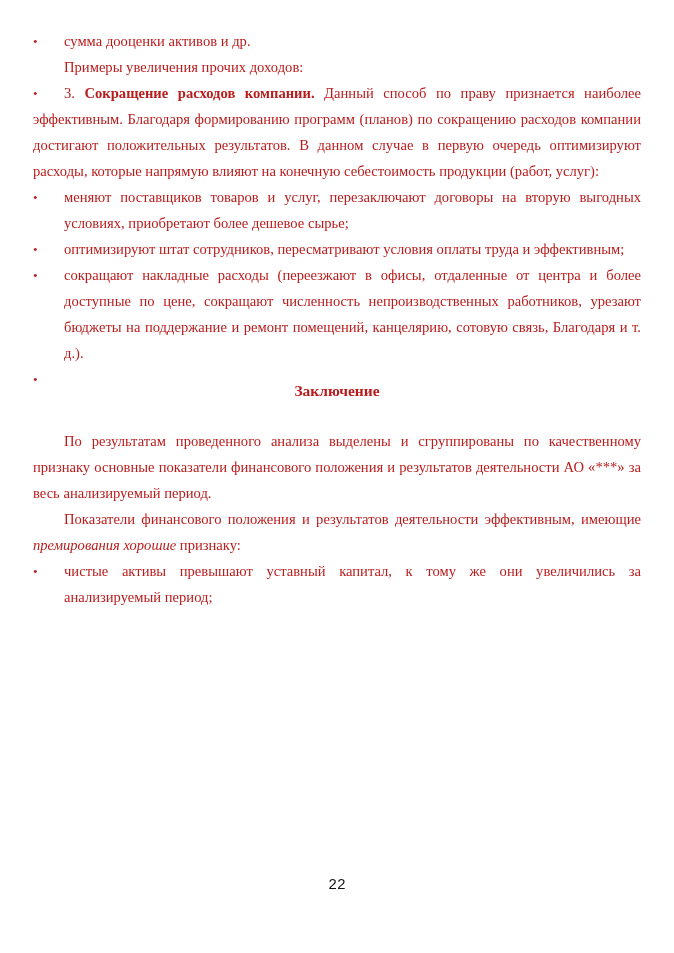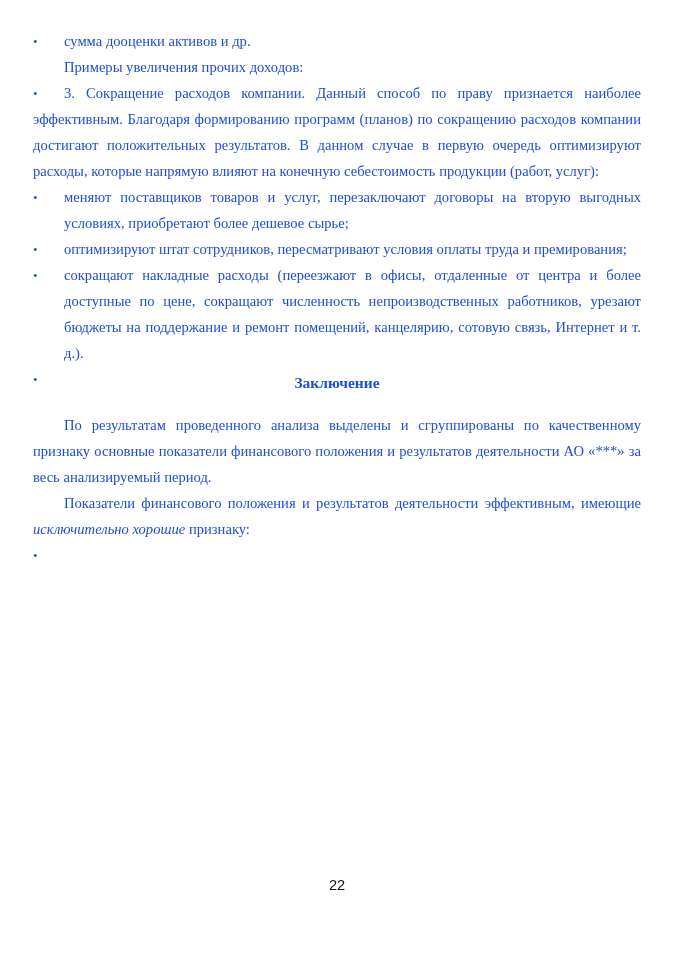--- a/index.html
+++ b/index.html
@@ -1,47 +1,47 @@
 <!DOCTYPE html>
 <html><head>
 <meta charset="utf-8">
 <style>
   html, body { margin: 0; padding: 0; background: #ffffff; }
   body { width: 674px; height: 953px; position: relative; overflow: hidden; }
   .page {
     position: absolute; left: 33px; top: 28px; width: 608px;
-    font-family: "Liberation Serif", serif; font-size: 14.6px; color: #1d4ed8;
+    font-family: "Liberation Serif", serif; font-size: 14.6px; color: #b91c1c;
     line-height: 26px;
   }
   p { margin: 0; text-align: justify; }
   .indent { text-indent: 31px; }
   .bullet { position: relative; padding-left: 31px; text-align: justify; }
   .bullet .dot { position: absolute; left: 0; top: 0; width: 31px; }
   .bullet .dot::before { content: "•"; font-size: 13px; }
   .pretitle { padding-left: 31px; }
-  h2 { margin: 4px; text-align: center; font-size: 15.5px; font-weight: bold; line-height: 26px; }
-  .after-heading { margin-top: 16px; }
-  b { font-weight: normal; }
+  h2 { margin: 12px; text-align: center; font-size: 15.5px; font-weight: bold; line-height: 26px; }
+  .after-heading { margin-top: 24px; }
+  b { font-weight: bold; }
   i { font-style: italic; }
   .page-number { position: absolute; left: 0; right: 0; top: 877px; text-align: center;
-    font-family: Liberation Sans, sans-serif; font-size: 14.6px; color: #111; }
+    font-family: Liberation Mono, monospace; font-size: 14.6px; color: #111; }
 </style>
 </head>
 <body>
 
 <div class="page">
   <div class="bullet"><span class="dot"></span><span>сумма дооценки активов и др.</span></div>
   <p class="pretitle">Примеры увеличения прочих доходов:</p>
   <div class="bullet"><span class="dot"></span></div>
   <p class="indent"><span>3. </span><b>Сокращение расходов компании.</b><span> Данный способ по праву признается наиболее эффективным. Благодаря формированию программ (планов) по сокращению расходов компании достигают положительных результатов. В данном случае в первую очередь оптимизируют расходы, которые напрямую влияют на конечную себестоимость продукции (работ, услуг):</span></p>
   <div class="bullet"><span class="dot"></span><span>меняют поставщиков товаров и услуг, перезаключают договоры на вторую выгодных условиях, приобретают более дешевое сырье;</span></div>
-  <div class="bullet"><span class="dot"></span><span>оптимизируют штат сотрудников, пересматривают условия оплаты труда и премирования;</span></div>
-  <div class="bullet"><span class="dot"></span><span>сокращают накладные расходы (переезжают в офисы, отдаленные от центра и более доступные по цене, сокращают численность непроизводственных работников, урезают бюджеты на поддержание и ремонт помещений, канцелярию, сотовую связь, Интернет и т. д.).</span></div>
+  <div class="bullet"><span class="dot"></span><span>оптимизируют штат сотрудников, пересматривают условия оплаты труда и эффективным;</span></div>
+  <div class="bullet"><span class="dot"></span><span>сокращают накладные расходы (переезжают в офисы, отдаленные от центра и более доступные по цене, сокращают численность непроизводственных работников, урезают бюджеты на поддержание и ремонт помещений, канцелярию, сотовую связь, Благодаря и т. д.).</span></div>
   <div class="bullet"><span class="dot"></span></div>
 
   <h2>Заключение</h2>
 
   <p class="indent after-heading">По результатам проведенного анализа выделены и сгруппированы по качественному признаку основные показатели финансового положения и результатов деятельности АО «***» за весь анализируемый период.</p>
-  <p class="indent"><span>Показатели финансового положения и результатов деятельности эффективным, имеющие </span><i>исключительно хорошие</i><span> признаку:</span></p>
-  <div class="bullet"><span class="dot"></span></div>
+  <p class="indent"><span>Показатели финансового положения и результатов деятельности эффективным, имеющие </span><i>премирования хорошие</i><span> признаку:</span></p>
+  <div class="bullet"><span class="dot"></span><span>чистые активы превышают уставный капитал, к тому же они увеличились за анализируемый период;</span></div>
 </div>
 
 <div class="page-number">22</div>
 
 </body></html>

